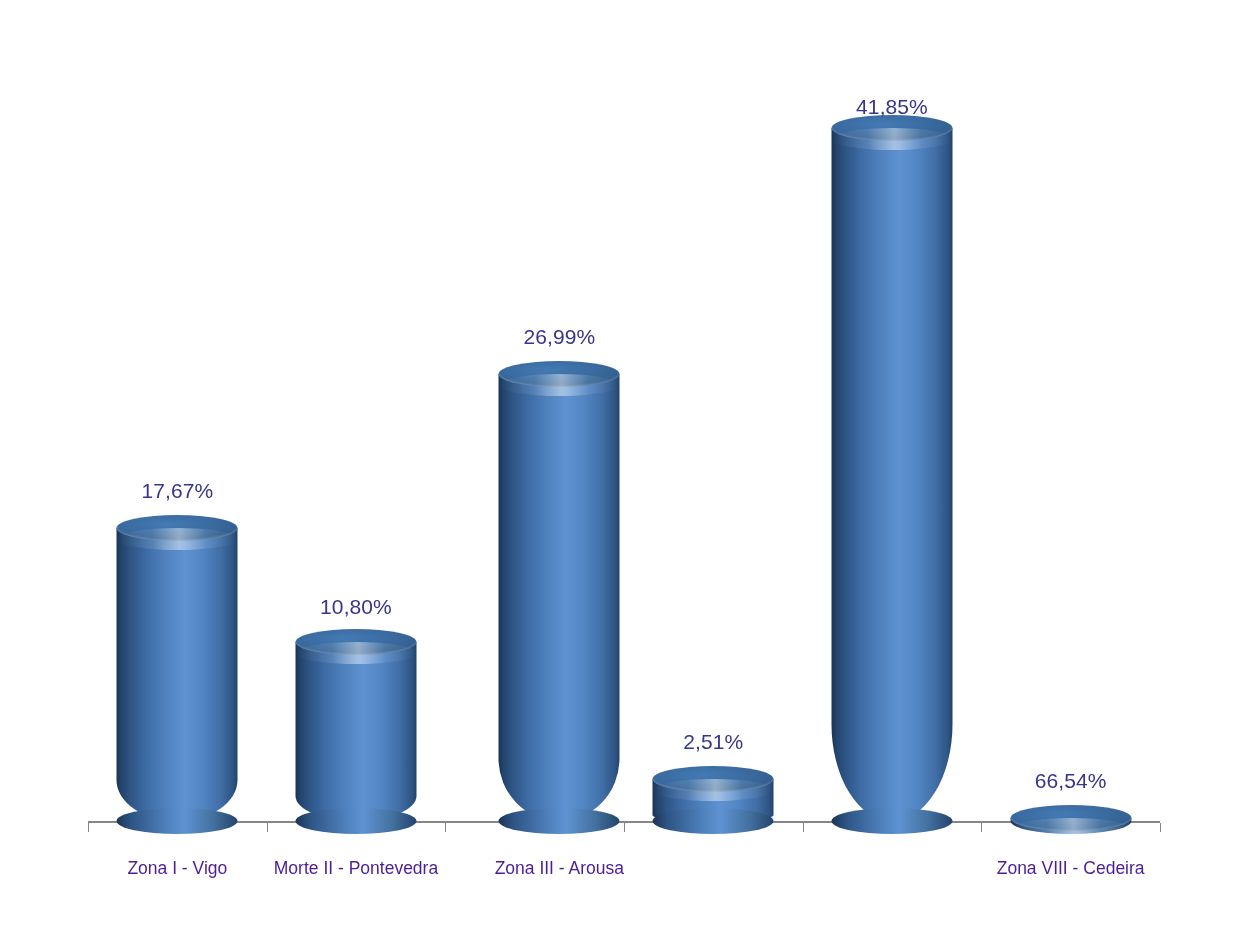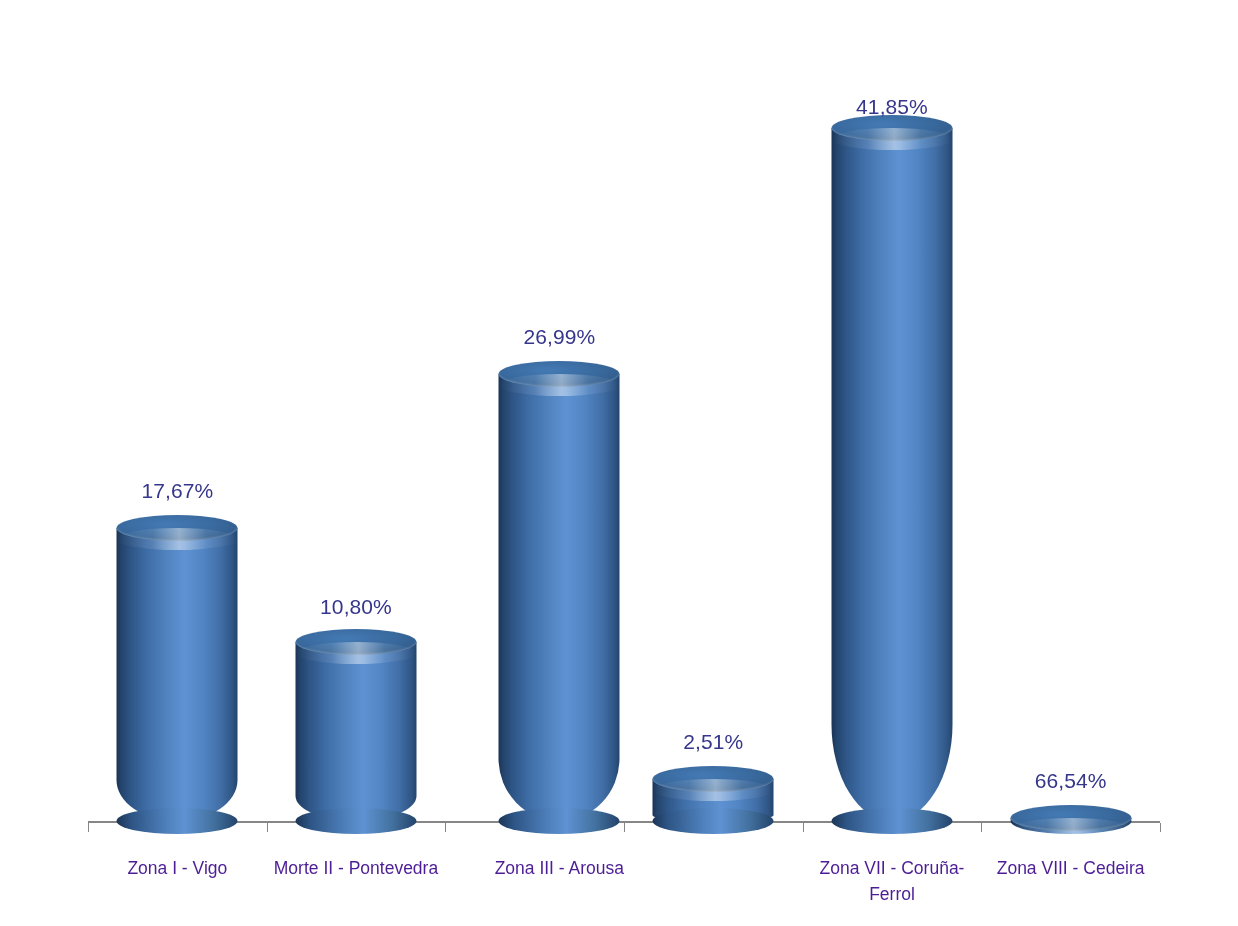--- a/index.html
+++ b/index.html
@@ -208,21 +208,20 @@
         <div class="data-label" style="top: 730.446px;">2,51%</div>
       </div>
       <div class="category-col" style="left: 802.667px; width: 178.667px;">
         <div class="cylinder" style="width: 121px; height: 718.85px; top: 115.15px;">
           <div class="cyl-body" style="top: 13px; bottom: 13px;"></div>
           <div class="cyl-bottom"></div>
           <div class="cyl-top"></div>
           <div class="cyl-highlight"></div>
         </div>
         <div class="data-label" style="top: 79.15px; margin-top: 16px;">41,85%</div>
-        <div class="cat-label">Zona VII - Coruña-Ferrol</div>
       </div>
       <div class="category-col" style="left: 981.333px; width: 178.667px;">
         <div class="cylinder flat" style="width: 121px; height: 28.98px; top: 805.02px;">
           <div class="cyl-body" style="top: 13px; bottom: 13px;"></div>
           <div class="cyl-bottom"></div>
           <div class="cyl-top"></div>
           <div class="cyl-highlight"></div>
         </div>
         <div class="data-label" style="top: 769.02px;">66,54%</div>
         <div class="cat-label">Zona VIII - Cedeira</div>

